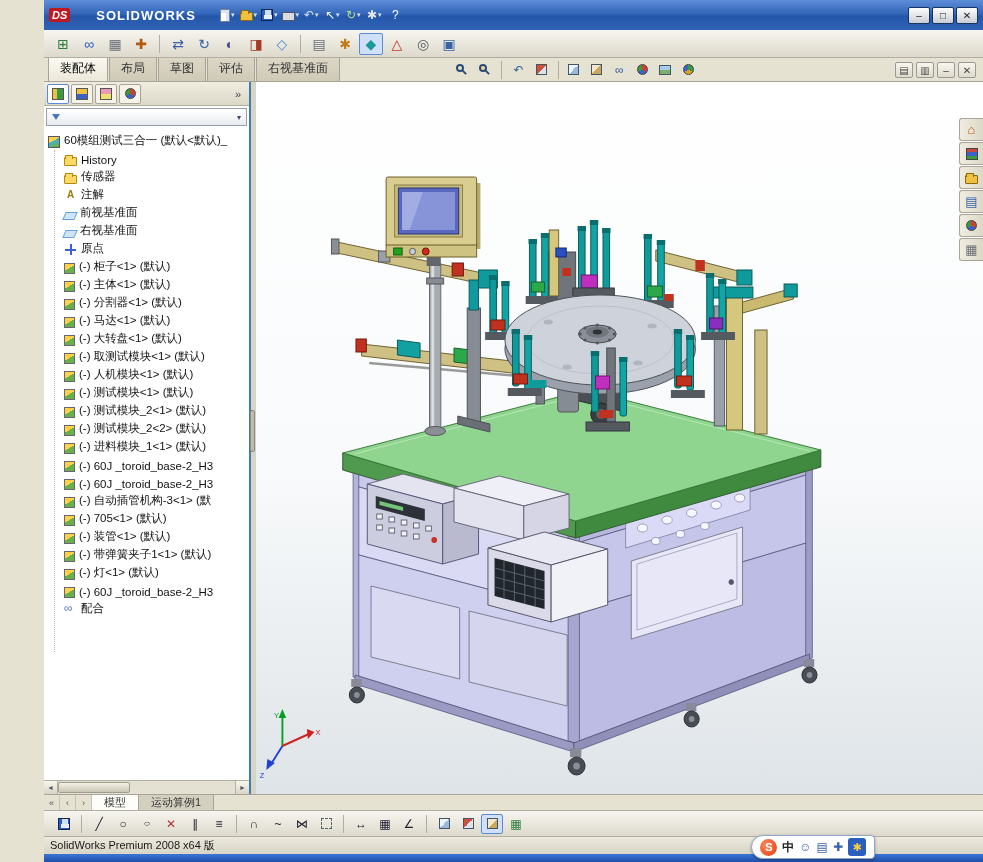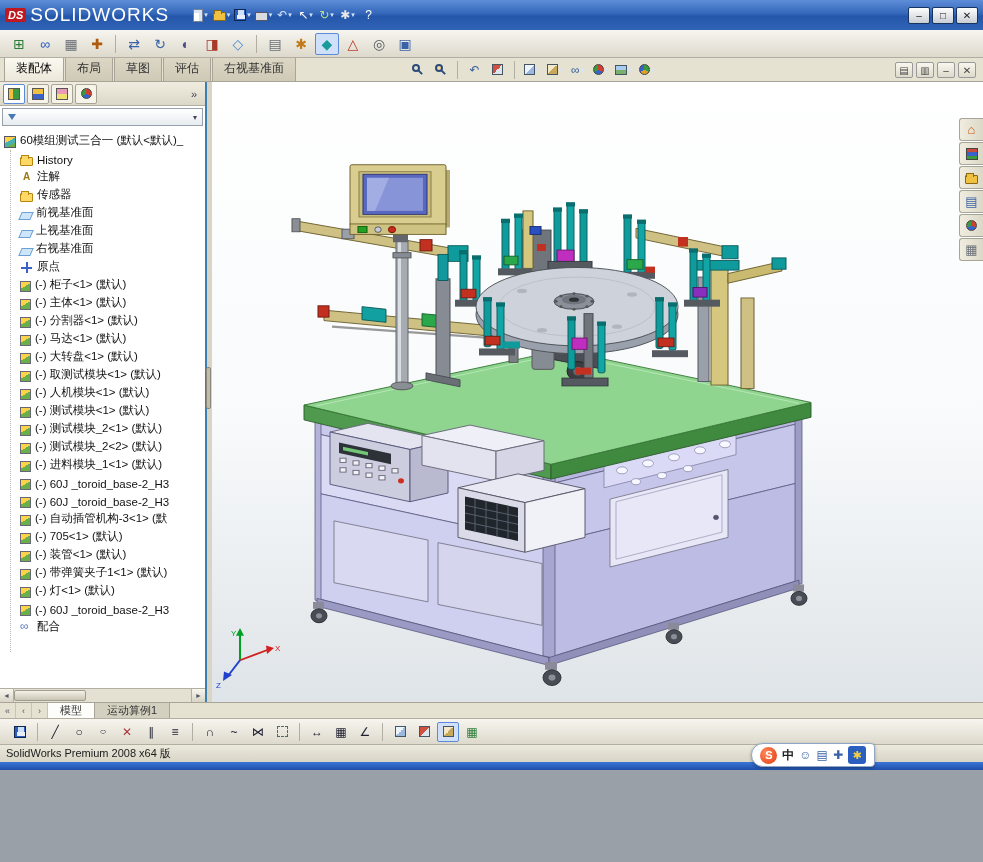--- a/index.html
+++ b/index.html
@@ -1,24 +1,24 @@
 <!DOCTYPE html>
 <html><head>
 <meta charset="utf-8">
 <style>
   * { box-sizing:border-box; margin:0; padding:0; }
   html,body { width:983px; height:862px; overflow:hidden; }
   body { font-family:"Liberation Sans","DejaVu Sans",sans-serif; font-size:12px; background:#9aa0a8; user-select:none; cursor:default; }
-  .app { position:relative; width:983px; height:770px; display:flex; flex-direction:column; background:#e6e2d2; }
+  .app { position:relative; width:983px; height:862px; display:flex; flex-direction:column; background:#e6e2d2;padding-left:44px; }
 
   
   .titlebar { height:30px; flex:none; background:linear-gradient(180deg,#5e8dd8 0%,#3467ba 45%,#2457a9 55%,#3163b6 100%); display:flex; align-items:center; padding:0 5px; color:#fff; overflow:hidden; }
   .logo { display:flex; align-items:center; gap:4px; margin-right:12px; flex:none; }
   .logo-ds { background:#c01820; color:#fff; font-weight:bold; font-style:italic; font-size:11px; padding:1px 3px; border-radius:2px; }
-  .logo-text { font-weight:normal; letter-spacing:1px; font-size:19px; }
+  .logo-text { font-weight:bold; letter-spacing:1px; font-size:13px;margin-left:22px; }
   .menus { display:flex; flex:none; }
   .menu-item { padding:3px 7px; font-size:12px; white-space:nowrap; }
   .qtools { display:flex; align-items:center; margin-left:10px; gap:2px; flex:none; }
   .qi { height:20px; min-width:19px; display:flex; align-items:center; justify-content:center; font-size:12px; }
   .g { font-style:normal; }
   .squash { display:inline-block; transform:scaleY(.62); }
   .caret { font-style:normal; font-size:7px; color:#d6e4fa; margin-left:1px; }
   .win-ctls { margin-left:auto; display:flex; gap:2px; flex:none; }
   .wc { width:22px; height:17px; border:1px solid #17335f; border-radius:2px; background:linear-gradient(180deg,#fdfdfd,#c9cdd4); color:#222; font-size:10px; display:flex; align-items:center; justify-content:center; }
 
@@ -319,34 +319,30 @@
       <div class="tree" data-name="feature-tree">
           <div class="trow root" data-name="tree-root">
             <span class="tic tic-assembly" data-name="assembly-icon"></span>
             <span class="lbl" data-name="tree-item-label">60模组测试三合一  (默认&lt;默认)_</span>
           </div>
           <div class="trow" data-name="tree-item">
             <span class="tic tic-history" data-name="history-icon"></span>
             <span class="lbl" data-name="tree-item-label">History</span>
           </div>
           <div class="trow" data-name="tree-item">
+            <span class="tic tic-sensors" data-name="sensors-icon"></span>
+            <span class="lbl" data-name="tree-item-label">传感器</span>
+          </div>
+          <div class="trow" data-name="tree-item">
             <span class="tic tic-annotations" data-name="annotations-icon"></span>
             <span class="lbl" data-name="tree-item-label">注解</span>
           </div>
           <div class="trow" data-name="tree-item">
-            <span class="tic tic-sensors" data-name="sensors-icon"></span>
-            <span class="lbl" data-name="tree-item-label">传感器</span>
-          </div>
-          <div class="trow" data-name="tree-item">
             <span class="tic tic-plane" data-name="plane-icon"></span>
             <span class="lbl" data-name="tree-item-label">前视基准面</span>
-          </div>
-          <div class="trow" data-name="tree-item">
-            <span class="tic tic-plane" data-name="plane-icon"></span>
-            <span class="lbl" data-name="tree-item-label">上视基准面</span>
           </div>
           <div class="trow" data-name="tree-item">
             <span class="tic tic-plane" data-name="plane-icon"></span>
             <span class="lbl" data-name="tree-item-label">右视基准面</span>
           </div>
           <div class="trow" data-name="tree-item">
             <span class="tic tic-origin" data-name="origin-icon"></span>
             <span class="lbl" data-name="tree-item-label">原点</span>
           </div>
           <div class="trow" data-name="tree-item">

